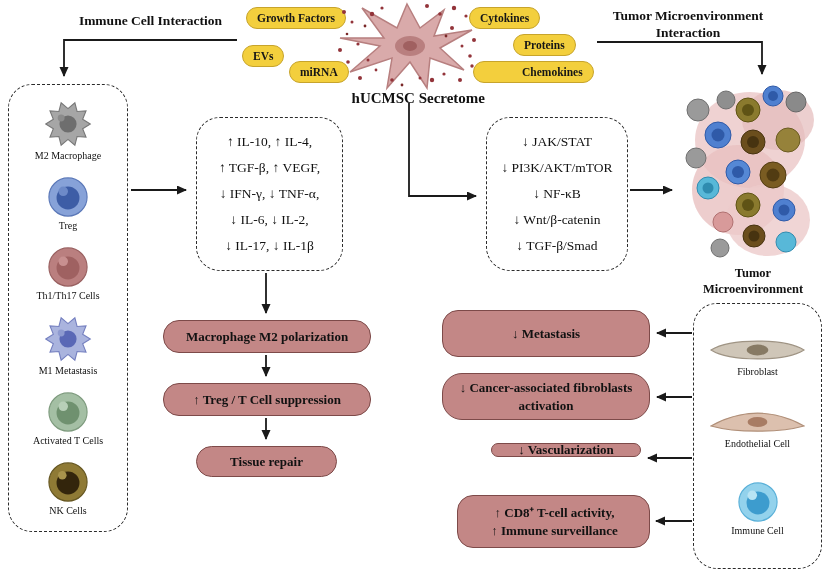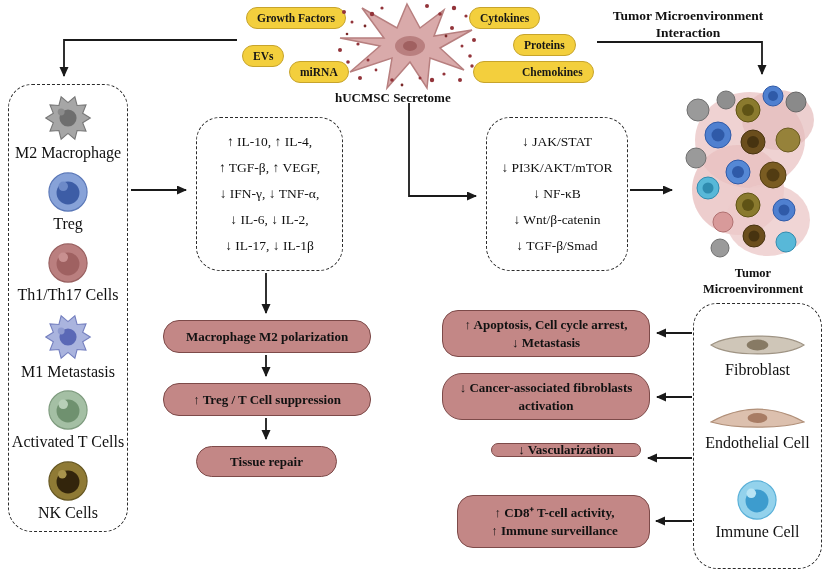--- a/index.html
+++ b/index.html
@@ -18,22 +18,22 @@
     display:flex;flex-direction:column;justify-content:space-evenly;align-items:center;
   }
   .sig-line{font-size:13.5px;text-align:center;white-space:nowrap;}
   .mauve{
     position:absolute;background:#c38786;border:1.6px solid #7d4a49;border-radius:16px;
     display:flex;flex-direction:column;justify-content:center;align-items:center;
     font-weight:bold;font-size:13px;text-align:center;color:#121212;line-height:1.35;
     padding:2px 6px;box-sizing:border-box;
   }
   .cell-item{display:flex;flex-direction:column;align-items:center;gap:2px;}
-  .cell-label{font-size:16px;text-align:right;line-height:1.1;}
-  .sec-title{position:absolute;font-weight:bold;font-size:13px;text-align:left;}
+  .cell-label{font-size:10px;text-align:right;line-height:1.1;}
+  .sec-title{position:absolute;font-weight:bold;font-size:15px;text-align:right;}
   svg{display:block;}
 </style>
 </head>
 <body>
 
 <div id="canvas">
 
   <svg class="abs" width="825" height="577" viewBox="0 0 825 577" style="left:0;top:0;">
     <defs>
       <marker id="ah" markerUnits="userSpaceOnUse" markerWidth="12" markerHeight="12" refX="9" refY="4.5" orient="auto">
@@ -47,20 +47,21 @@
     <polyline points="630,190 672,190" fill="none" stroke="#1a1a1a" stroke-width="1.8" marker-end="url(#ah)"></polyline>
     <polyline points="266,273 266,313" fill="none" stroke="#1a1a1a" stroke-width="1.8" marker-end="url(#ah)"></polyline>
     <polyline points="266,355 266,376" fill="none" stroke="#1a1a1a" stroke-width="1.8" marker-end="url(#ah)"></polyline>
     <polyline points="266,418 266,439" fill="none" stroke="#1a1a1a" stroke-width="1.8" marker-end="url(#ah)"></polyline>
     <polyline points="692,333 657,333" fill="none" stroke="#1a1a1a" stroke-width="1.8" marker-end="url(#ah)"></polyline>
     <polyline points="692,397 657,397" fill="none" stroke="#1a1a1a" stroke-width="1.8" marker-end="url(#ah)"></polyline>
     <polyline points="692,458 648,458" fill="none" stroke="#1a1a1a" stroke-width="1.8" marker-end="url(#ah)"></polyline>
     <polyline points="692,521 656,521" fill="none" stroke="#1a1a1a" stroke-width="1.8" marker-end="url(#ah)"></polyline>
   </svg>
 
+  <div class="hdr" style="left:68px;top:13px;width:165px;">Immune Cell Interaction</div>
   <div class="hdr" style="left:598px;top:8px;width:180px;">
     <span style="display:block;">Tumor Microenvironment</span>
     <span style="display:block;">Interaction</span>
   </div>
 
   <div class="pill" style="left:246px;top:7px;">Growth Factors</div>
   <div class="pill" style="left:469px;top:7px;">Cytokines</div>
   <div class="pill" style="left:242px;top:45px;">EVs</div>
   <div class="pill" style="left:513px;top:34px;">Proteins</div>
   <div class="pill" style="left:289px;top:61px;">miRNA</div>
@@ -215,21 +216,20 @@
       <circle cx="76" cy="156" r="5.5" fill="#473310"></circle>
     <circle cx="108" cy="162" r="10" fill="#58b8d8" stroke="#2f8cb0"></circle>
     <circle cx="42" cy="168" r="9" fill="#9a9a9a" stroke="#6f6f6f"></circle>
   </svg>
   <div class="hdr" style="left:690px;top:266px;width:126px;font-size:12.5px;">
     <span style="display:block;">Tumor</span>
     <span style="display:block;">Microenvironment</span>
   </div>
 
   <div class="mauve" style="left:442px;top:310px;width:208px;height:47px;">
-    <span style="display:block;">↑ Apoptosis, Cell cycle arrest,</span>
     <span style="display:block;">↓ Metastasis</span>
   </div>
   <div class="mauve" style="left:442px;top:373px;width:208px;height:47px;border-radius:20px;">
     <span style="display:block;">↓ Cancer-associated fibroblasts</span>
     <span style="display:block;">activation</span>
   </div>
   <div class="mauve" style="left:491px;top:443px;width:150px;height:14px;">
     <span>↓ Vascularization</span>
   </div>
   <div class="mauve" style="left:457px;top:495px;width:193px;height:53px;padding-left:8px;">

